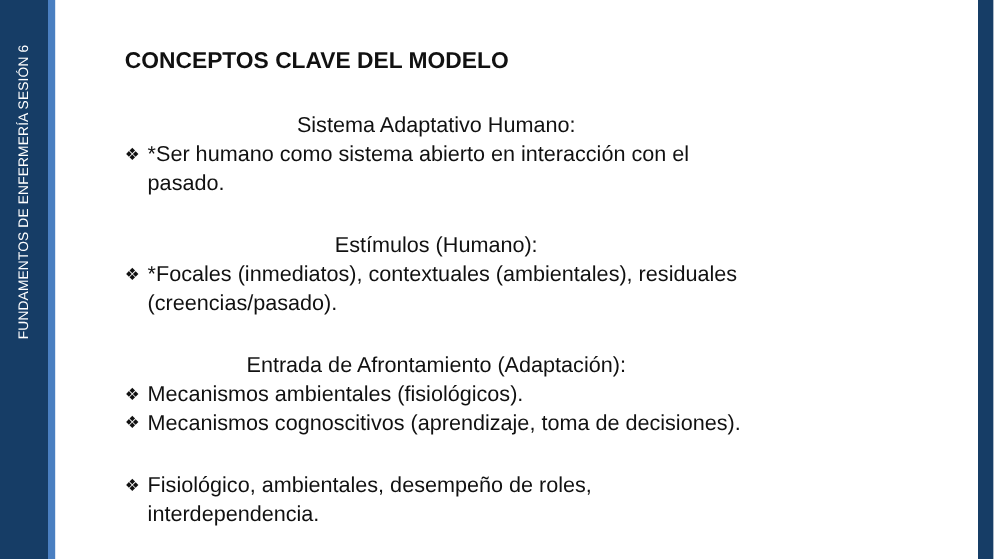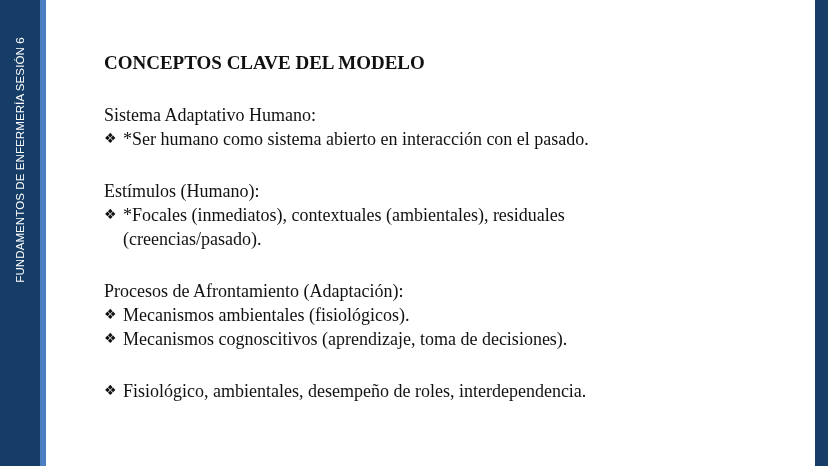--- a/index.html
+++ b/index.html
@@ -6,25 +6,25 @@
   body { width:828px; height:466px; position:relative; background:#ffffff; overflow:hidden; }
   .left-bar { position:absolute; left:0; top:0; width:40px; height:466px; background:#163d66; }
   .left-stripe { position:absolute; left:40px; top:0; width:6px; height:466px; background:#4a7fc1; }
   .right-bar { position:absolute; left:815px; top:0; width:13px; height:466px; background:#163d66; }
   .side-label {
     position:absolute; left:20px; top:160px;
     transform: translate(-50%,-50%) rotate(-90deg);
     white-space:nowrap; color:#ffffff;
     font-family:"Liberation Sans", sans-serif; font-size:11.5px; letter-spacing:0.1px;
   }
-  .content { position:absolute; left:104px; top:51px; font-family:Liberation Serif, serif; color:#111; }
+  .content { position:absolute; left:104px; top:40px; font-family:Liberation Sans, sans-serif; color:#111; }
   .title { font-weight:bold; font-size:19px; margin:0; height:24px; line-height:24px; }
   .section { margin-top:28px; font-size:18px; line-height:24px; }
   .section.first { margin-top:28px; }
-  .heading { margin:0; }
+  .heading { margin:0;text-align:center; }
   .bullet { display:flex; margin:0; }
   .bullet .icon { width:19px; flex:none; font-size:14px; }
   .bullet .text { max-width:500px; }
 </style>
 </head>
 <body>
 
 <div class="left-bar"></div>
 <div class="left-stripe"></div>
 <div class="right-bar"></div>
@@ -43,21 +43,21 @@
 
   <div class="section">
     <p class="heading">Estímulos (Humano):</p>
     <p class="bullet">
         <span class="icon">❖</span>
         <span class="text">*Focales (inmediatos), contextuales (ambientales), residuales (creencias/pasado).</span>
       </p>
   </div>
 
   <div class="section">
-    <p class="heading">Procesos de Afrontamiento (Adaptación):</p>
+    <p class="heading">Entrada de Afrontamiento (Adaptación):</p>
     <p class="bullet">
         <span class="icon">❖</span>
         <span class="text">Mecanismos ambientales (fisiológicos).</span>
       </p>
     <p class="bullet">
         <span class="icon">❖</span>
         <span class="text">Mecanismos cognoscitivos (aprendizaje, toma de decisiones).</span>
       </p>
   </div>
 

